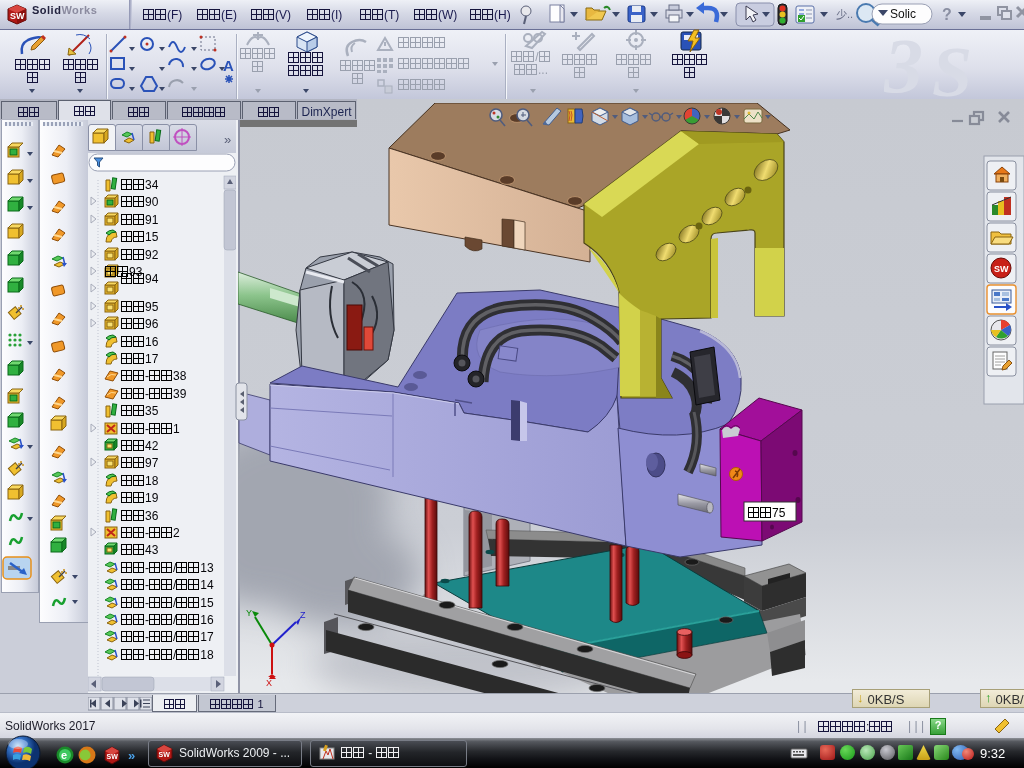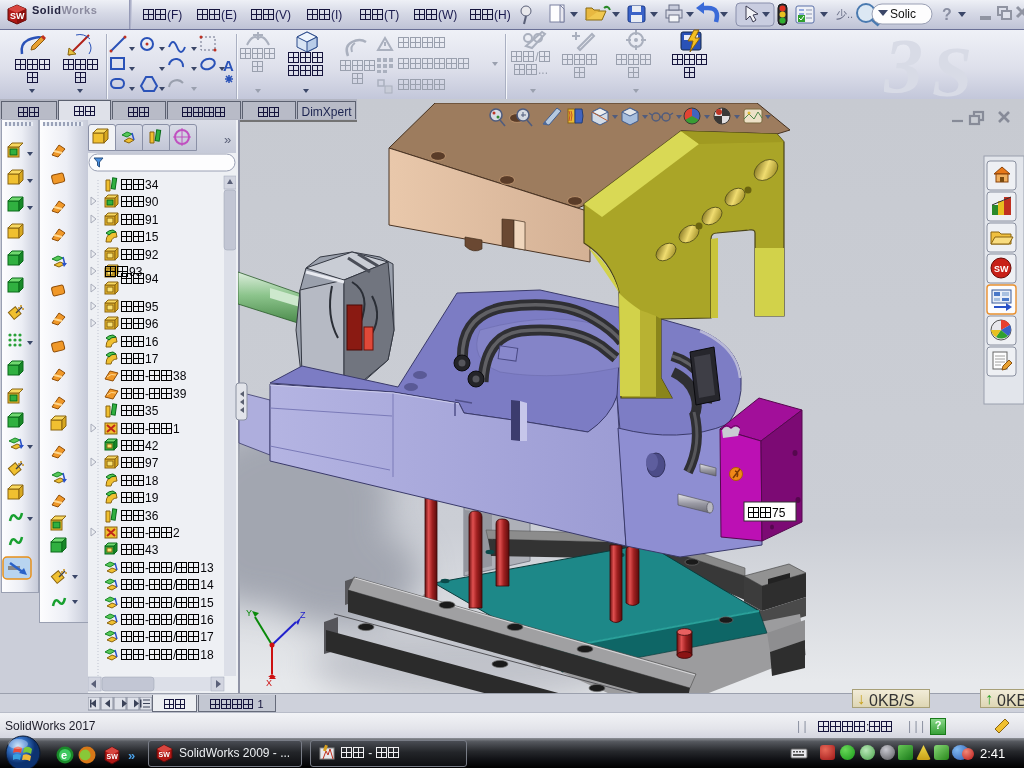--- a/index.html
+++ b/index.html
@@ -20,40 +20,40 @@
 #menubar{left:0;top:0;width:1024px;height:29px;background:linear-gradient(#eef0f6,#d6d9e6 45%,#bfc3d6);border-bottom:1px solid #6a7096;}
 .mitem{position:absolute;top:8px;font-size:12px;color:#1a1a4e;}
 
 #toolbar{left:0;top:30px;width:1024px;height:69px;background:linear-gradient(#eff1f7,#dee0eb 55%,#c3c7da);}
 .tbtxt{position:absolute;font-size:12px;color:#22304e;text-align:center;line-height:13px;}
 .tbtxt.dis{color:#9aa0ae;}
 .sep{position:absolute;width:1px;background:#aab0c2;border-right:1px solid #f4f6fa;}
 .dar{position:absolute;width:0;height:0;border-left:3px solid transparent;border-right:3px solid transparent;border-top:4px solid #3a4668;}
 .dar.dis{border-top-color:#9aa0ae;}
 
-#tabrow{left:0;top:99px;width:357px;height:21px;background:#b2b5c2;border-bottom:2px solid #737373;}
+#tabrow{left:0;top:99px;width:357px;height:21px;background:#b2b5c2;border-bottom:7px solid #737373;}
 .ctab{position:absolute;top:2px;height:18px;background:#b8bbc7;border:1px solid #5c6170;border-bottom:none;font-size:12px;color:#1c2450;text-align:center;padding-top:3px;box-sizing:border-box;}
 .ctab.act{background:#dfe1e9;height:20px;top:1px;z-index:3;}
 
 #lpanel{left:0;top:120px;width:88px;height:573px;background:#cbced9;}
 .strip{position:absolute;top:0;background:linear-gradient(90deg,#fdfdfe,#eceef5 55%,#c6cad8);border:1px solid #9aa0b2;border-top:none;}
 .grip{position:absolute;left:3px;top:2px;height:4px;background:repeating-linear-gradient(90deg,#9aa2b8 0 2px,#e8ecf4 2px 4px);}
 
 #tree{left:88px;top:120px;width:150px;height:573px;background:#eef0f4;border-right:2px solid #8f93a6;}
 .ftab{position:absolute;top:4px;width:26px;height:25px;background:linear-gradient(#d8dbe6,#c2c6d6);border:1px solid #8a90a6;border-radius:3px 3px 0 0;}
 .ftab.act{background:#f2f3f6;}
 .trow{position:absolute;left:0;height:17px;font-size:12px;color:#06060a;white-space:nowrap;}
 
 #mtabs{left:0;top:693px;width:1024px;height:19px;background:#ced1db;border-top:1px solid #9ba0ad;}
 .mtab{position:absolute;top:1px;height:17px;border:1px solid #666b7a;border-top:none;background:#c3c7d2;font-size:11px;color:#15153c;text-align:center;padding-top:3px;box-sizing:border-box;}
 #statusbar{left:0;top:712px;width:1024px;height:26px;background:linear-gradient(#f2f3f6,#e3e4ea 60%,#d2d4de);border-top:1px solid #b8bcc8;font-size:12px;color:#1c1c28;}
 #taskbar{left:0;top:738px;width:1024px;height:30px;background:linear-gradient(#8d9096 0%,#55585e 12%,#26282c 45%,#111216 70%,#000 100%);}
 .tbtn{position:absolute;top:2px;height:25px;border:1px solid #787c86;border-radius:3px;background:linear-gradient(#4a4d54,#232529 45%,#0e0f12);color:#eceff2;font-size:12px;}
 .trayic{position:absolute;top:7px;width:15px;height:15px;border-radius:3px;}
-.netbox{position:absolute;height:17px;background:linear-gradient(#f2ecd8,#ded6b4);border:1px solid #a8a078;font-size:16px;color:#333;}
+.netbox{position:absolute;height:17px;background:linear-gradient(#f2ecd8,#ded6b4);border:1px solid #a8a078;font-size:13px;color:#333;}
 </style></head>
 <body>
 <div id="page">
 <div class="abs" id="menubar">
 <svg class="abs" style="left:5px;top:3px" width="24" height="23" viewBox="0 0 24 23">
         <polygon points="3,6 12,2 21,6 21,17 12,21 3,17" fill="#b01816" stroke="#5a0a08"></polygon>
         <polygon points="3,6 12,2 21,6 12,10" fill="#d8453f"></polygon>
         <polygon points="12,10 21,6 21,17 12,21" fill="#8c100e"></polygon>
         <text x="5" y="16" font-size="9" font-weight="bold" fill="#fff" font-family="Liberation Sans">SW</text>
       </svg>
@@ -961,14 +961,14 @@
       </svg>
 <div class="trayic" style="left:820px;background:radial-gradient(circle at 35% 30%,#e86858,#a01818)"></div>
 <div class="trayic" style="left:840px;background:radial-gradient(circle at 35% 30%,#68d858,#189818);border-radius:50%"></div>
 <div class="trayic" style="left:860px;background:radial-gradient(circle at 40% 35%,#b8e8b8,#48a048);border-radius:50%"></div>
 <div class="trayic" style="left:880px;background:radial-gradient(circle at 40% 30%,#c8c8d0,#58585c);border-radius:50%"></div>
 <div class="trayic" style="left:898px;background:linear-gradient(140deg,#68c858,#187818);border-radius:2px"></div>
 <div class="trayic" style="left:916px;background:linear-gradient(#f0d848,#c8a018);clip-path:polygon(50% 0,100% 100%,0 100%)"></div>
 <div class="trayic" style="left:934px;background:linear-gradient(140deg,#88d878,#28881a);border-radius:3px"></div>
 <div class="trayic" style="left:952px;width:17px;background:radial-gradient(circle at 30% 30%,#80b8f0,#2858b0);border-radius:50%"></div>
 <div class="trayic" style="left:962px;top:10px;width:12px;height:12px;background:radial-gradient(circle at 35% 30%,#f08878,#b81818);border-radius:50%"></div>
-<div class="abs" style="left:980px;top:8px;color:#fff;font-size:13px">2:41</div>
+<div class="abs" style="left:980px;top:8px;color:#fff;font-size:13px">9:32</div>
 </div>
 </div>
 </body></html>

